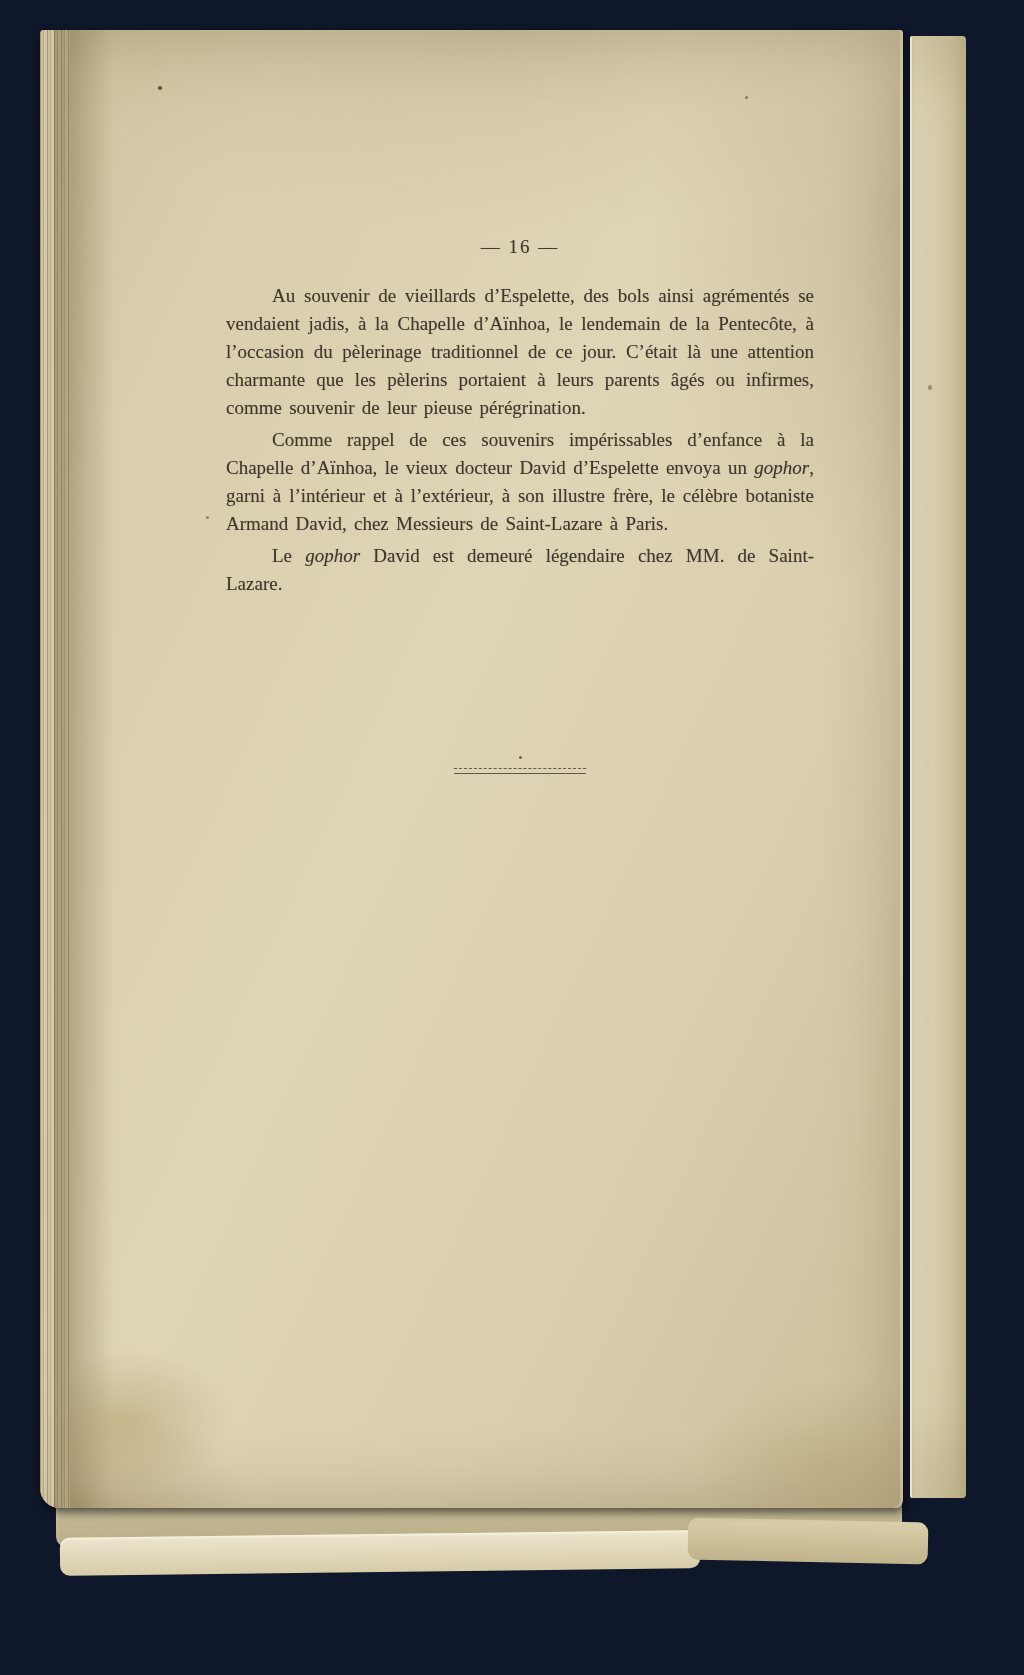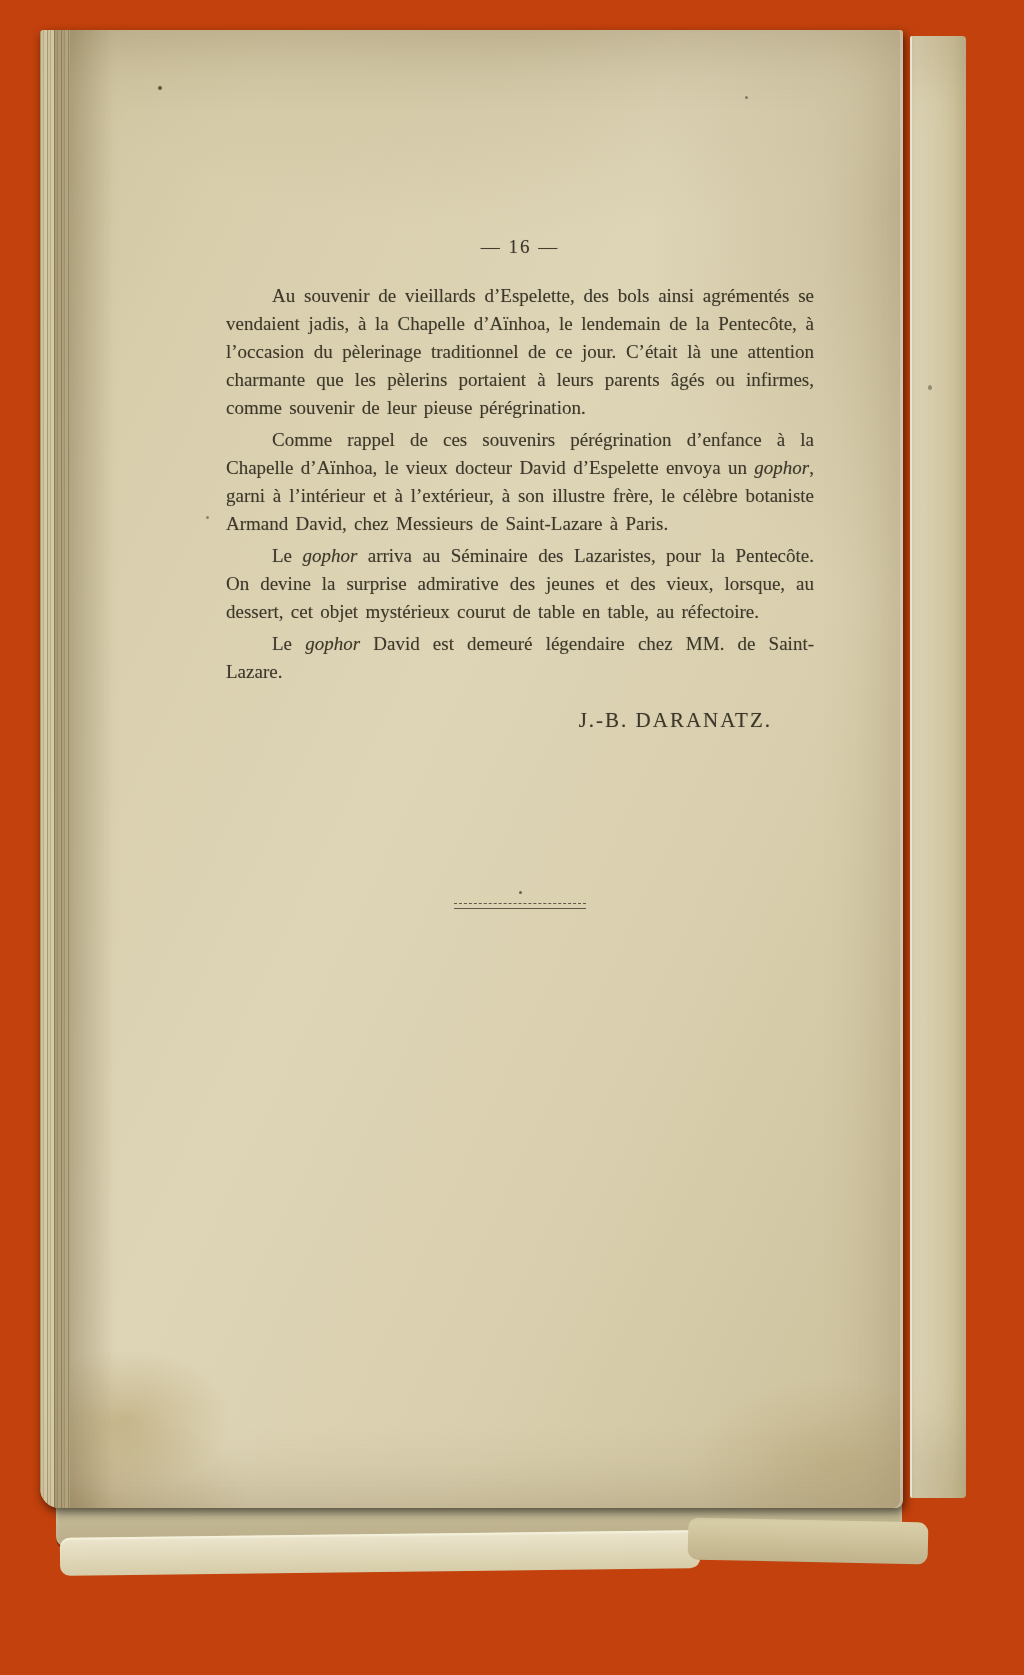--- a/index.html
+++ b/index.html
@@ -8,21 +8,21 @@
     background: #060605;
     width: 1024px;
     height: 1675px;
     overflow: hidden;
     font-family: "Liberation Serif", "DejaVu Serif", serif;
   }
   .scan {
     position: relative;
     width: 1024px;
     height: 1675px;
-    background: #c2410c;
+    background: #0f172a;
     font-family: Liberation Serif, serif;
   }
 
   
   .sheet {
     position: absolute;
     border-radius: 10px;
     z-index: 1;
   }
   .sheet-a {
@@ -176,26 +176,24 @@
     <div class="speck s1"></div>
     <div class="speck s2"></div>
     <div class="speck s3"></div>
     <div class="speck s4"></div>
 
     <div class="content">
       <div class="page-number">— 16 —</div>
 
       <div class="paragraphs">
           <p><span>Au souvenir de vieillards d’Espelette, des bols ainsi agrémentés se vendaient jadis, à la Chapelle d’Aïnhoa, le lendemain de la Pentecôte, à l’occasion du pèlerinage traditionnel de ce jour. C’était là une attention charmante que les pèlerins portaient à leurs parents âgés ou infirmes, comme souvenir de leur pieuse pérégrination.</span></p>
-          <p><span>Comme rappel de ces souvenirs pérégrination d’enfance à la Chapelle d’Aïnhoa, le vieux docteur David d’Espelette envoya un </span><span class="it">gophor</span><span>, garni à l’intérieur et à l’extérieur, à son illustre frère, le célèbre botaniste Armand David, chez Messieurs de Saint-Lazare à Paris.</span></p>
-          <p><span>Le </span><span class="it">gophor</span><span> arriva au Séminaire des Lazaristes, pour la Pentecôte. On devine la surprise admirative des jeunes et des vieux, lorsque, au dessert, cet objet mystérieux courut de table en table, au réfectoire.</span></p>
+          <p><span>Comme rappel de ces souvenirs impérissables d’enfance à la Chapelle d’Aïnhoa, le vieux docteur David d’Espelette envoya un </span><span class="it">gophor</span><span>, garni à l’intérieur et à l’extérieur, à son illustre frère, le célèbre botaniste Armand David, chez Messieurs de Saint-Lazare à Paris.</span></p>
           <p><span>Le </span><span class="it">gophor</span><span> David est demeuré légendaire chez MM. de Saint-Lazare.</span></p>
         </div>
 
-      <div class="signature">J.-B. DARANATZ.</div>
 
       <div class="ornament">
         <div class="ornament-dot"></div>
         <div class="rule"></div>
       </div>
     </div>
   </div>
 
 </div>
 

